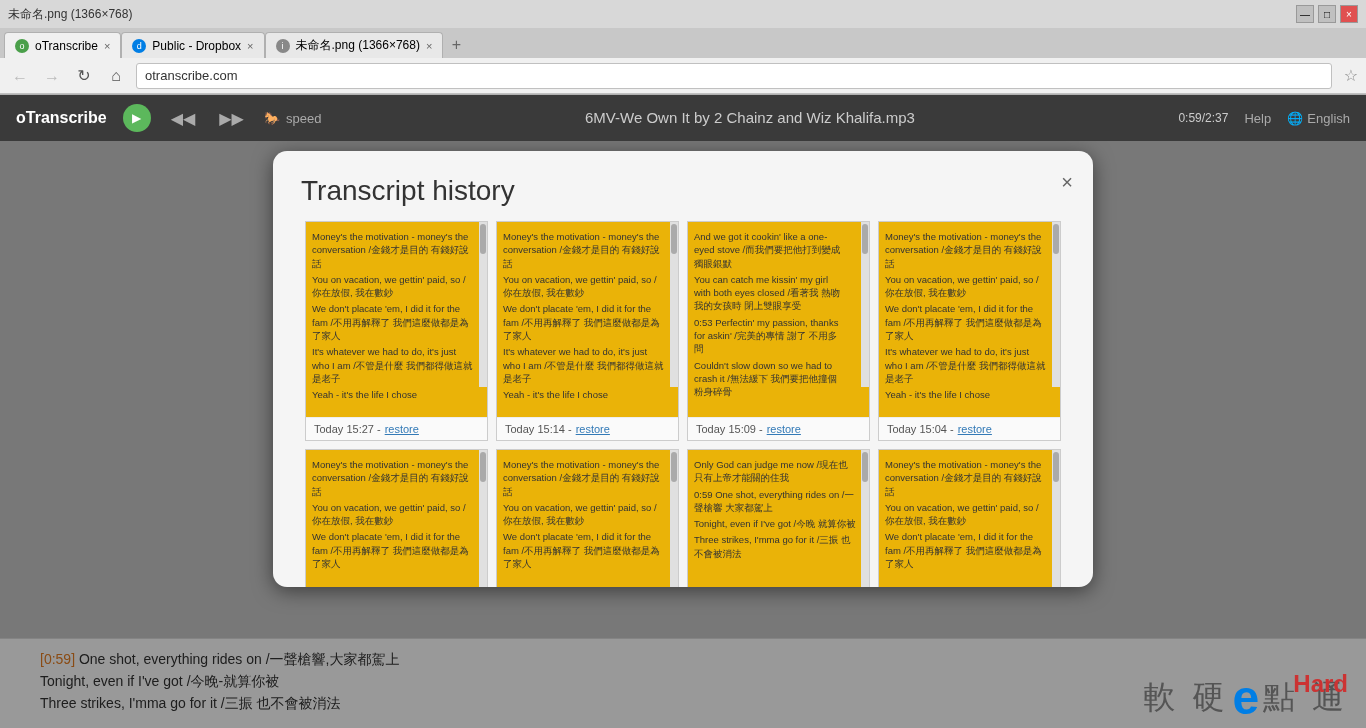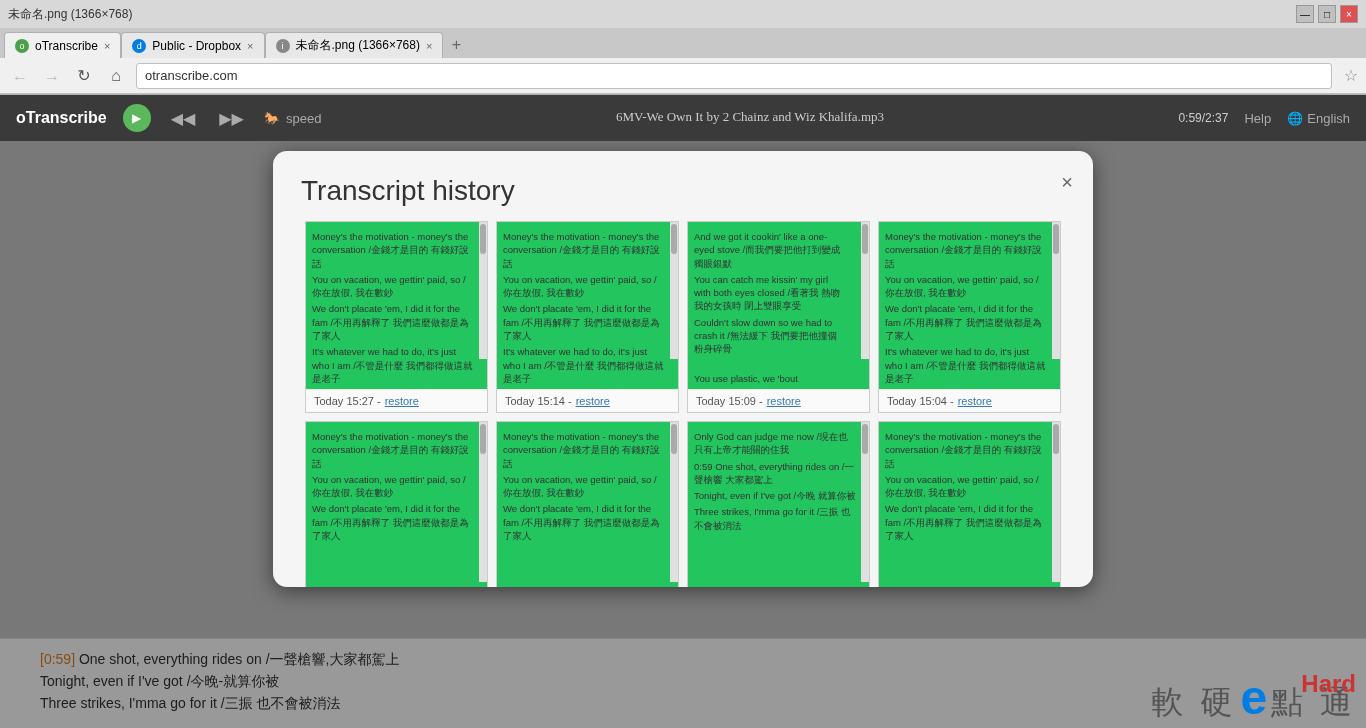--- a/index.html
+++ b/index.html
@@ -214,22 +214,22 @@
       gap: 0;
       padding: 0 28px 20px;
       overflow-y: auto;
       max-height: 370px;
     }
     .card-wrapper {
       padding: 4px;
     }
     .card {
       border: 1px solid #ccc;
-      background: #22c55e;
-      height: 192px;
+      background: #eab308;
+      height: 220px;
       display: flex;
       flex-direction: column;
       overflow: hidden;
       position: relative;
     }
     .card-content {
       flex: 1;
       overflow: hidden;
       padding: 8px 6px;
       font-size: 9.5px;
@@ -282,23 +282,23 @@
       color: #e67e22;
     }
     .transcript-line {
       margin-bottom: 4px;
     }
 
     
     .watermark {
       position: absolute;
       bottom: 0;
-      right: 0;
-      display: flex;
-      align-items: flex-end;
+      right: 8px;
+      display: flex;
+      align-items: center;
       gap: 4px;
       padding: 4px 10px;
       z-index: 10;
     }
     .watermark-text-left {
       font-size: 32px;
       color: #555;
       letter-spacing: 4px;
     }
     .watermark-logo {
@@ -367,21 +367,21 @@
 <div class="otranscribe-toolbar">
   <span class="ot-logo">oTranscribe</span>
   <div class="ot-play-btn">▶</div>
   <div class="ot-ctrl-btn">◀◀</div>
   <div class="ot-ctrl-btn">▶▶</div>
   <div class="ot-speed">
     <span>🐎</span>
     <span>speed</span>
   </div>
   <div class="ot-progress-wrapper">
-    <span style="color:#ccc;font-size:13px;white-space:nowrap;overflow:hidden;text-overflow:ellipsis;max-width:500px;font-family:Liberation Serif, serif;">6MV-We Own It by 2 Chainz and Wiz Khalifa.mp3</span>
+    <span style="color:#ccc;font-size:15px;white-space:nowrap;overflow:hidden;text-overflow:ellipsis;max-width:500px;">6MV-We Own It by 2 Chainz and Wiz Khalifa.mp3</span>
     <div class="progress-bar-container" style="width:100%;">
       <div class="progress-bar-fill" style="width:40%;"></div>
     </div>
   </div>
   <span class="ot-time">0:59/2:37</span>
   <span class="ot-help">Help</span>
   <div class="ot-lang">
     <span>🌐</span>
     <span>English</span>
   </div>
@@ -445,20 +445,21 @@
                 <span>Today 15:14 - </span>
                 <a class="restore-link" href="#">restore</a>
               </div>
             </div>
           </div>
           <div class="card-wrapper">
             <div class="card">
               <div class="card-content" style="padding-right: 26px;">
                 <p style="margin-bottom: 3px;">And we got it cookin' like a one-eyed stove /而我們要把他打到變成獨眼銀默</p>
                 <p style="margin-bottom: 3px;">You can catch me kissin' my girl with both eyes closed /看著我 熱吻我的女孩時 閉上雙眼享受</p>
+                <p style="margin-bottom: 3px;">0:53 Perfectin' my passion, thanks for askin' /完美的專情 謝了 不用多問</p>
                 <p style="margin-bottom: 16px;">Couldn't slow down so we had to crash it /無法緩下 我們要把他撞個粉身碎骨</p>
                 <p style="margin-bottom: 3px;">You use plastic, we 'bout</p>
                 <div class="card-scrollbar">
                   <div class="card-scrollthumb"></div>
                 </div>
               </div>
               <div class="card-footer">
                 <span>Today 15:09 - </span>
                 <a class="restore-link" href="#">restore</a>
               </div>

